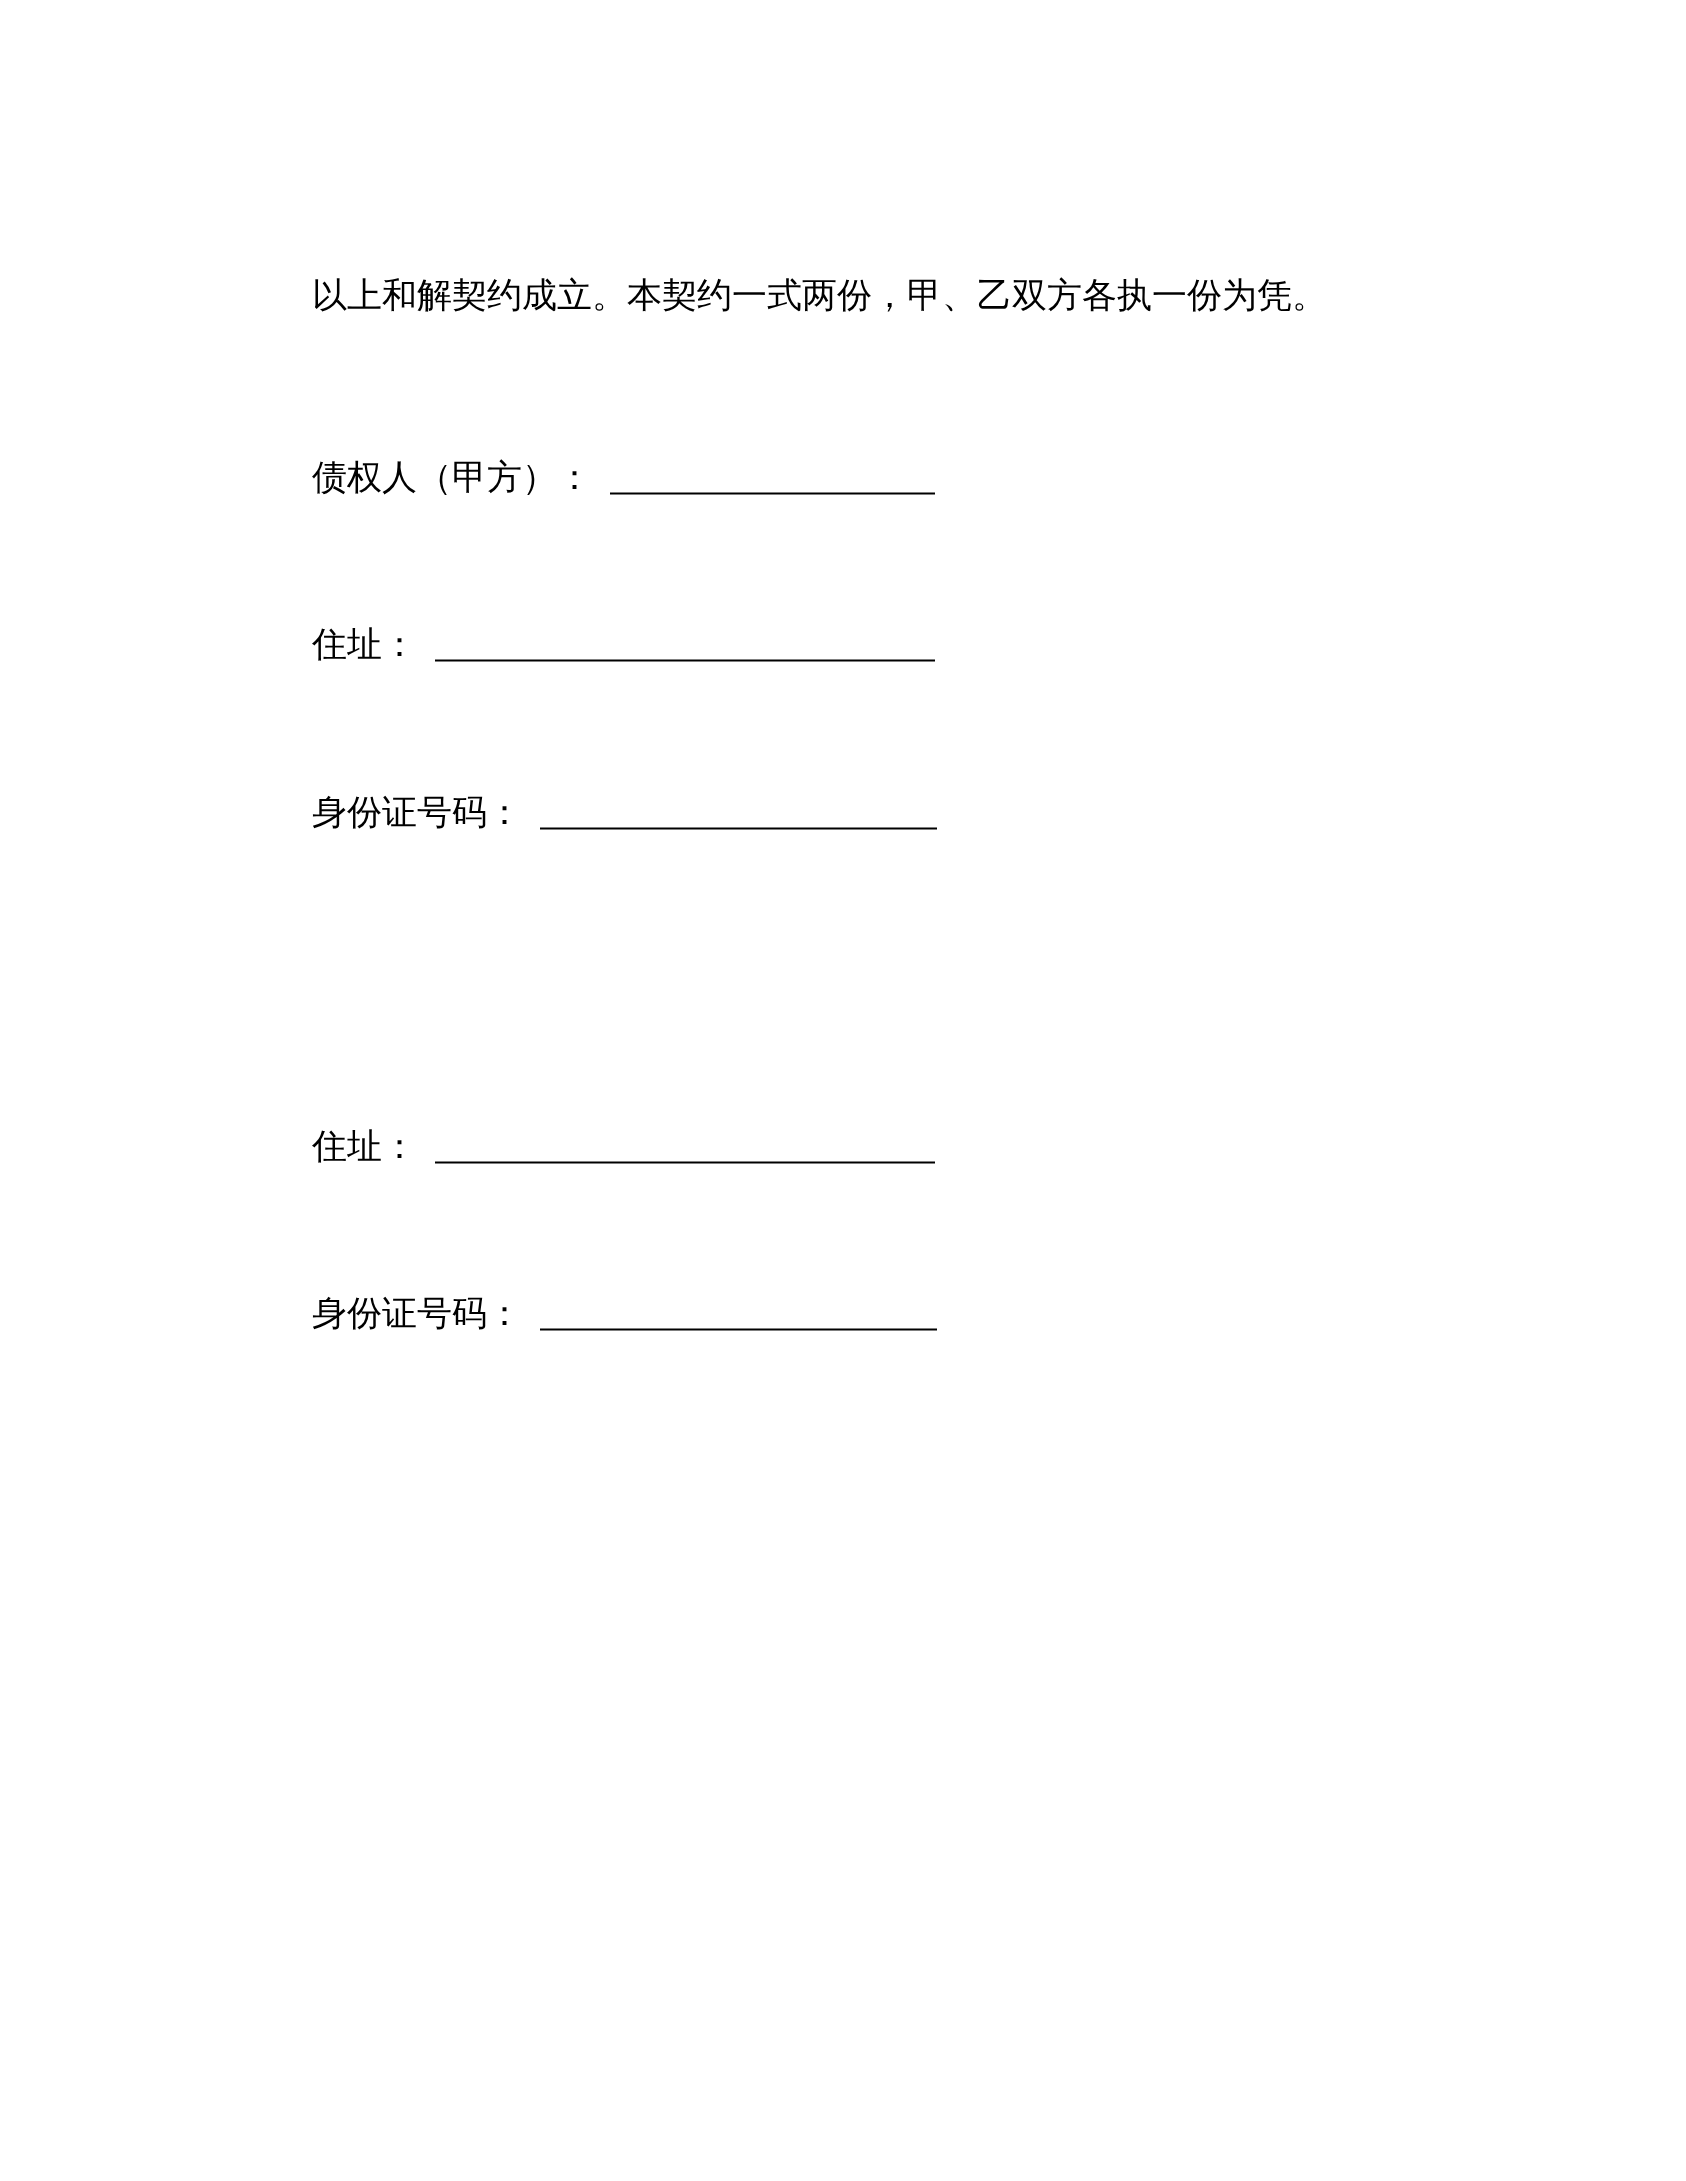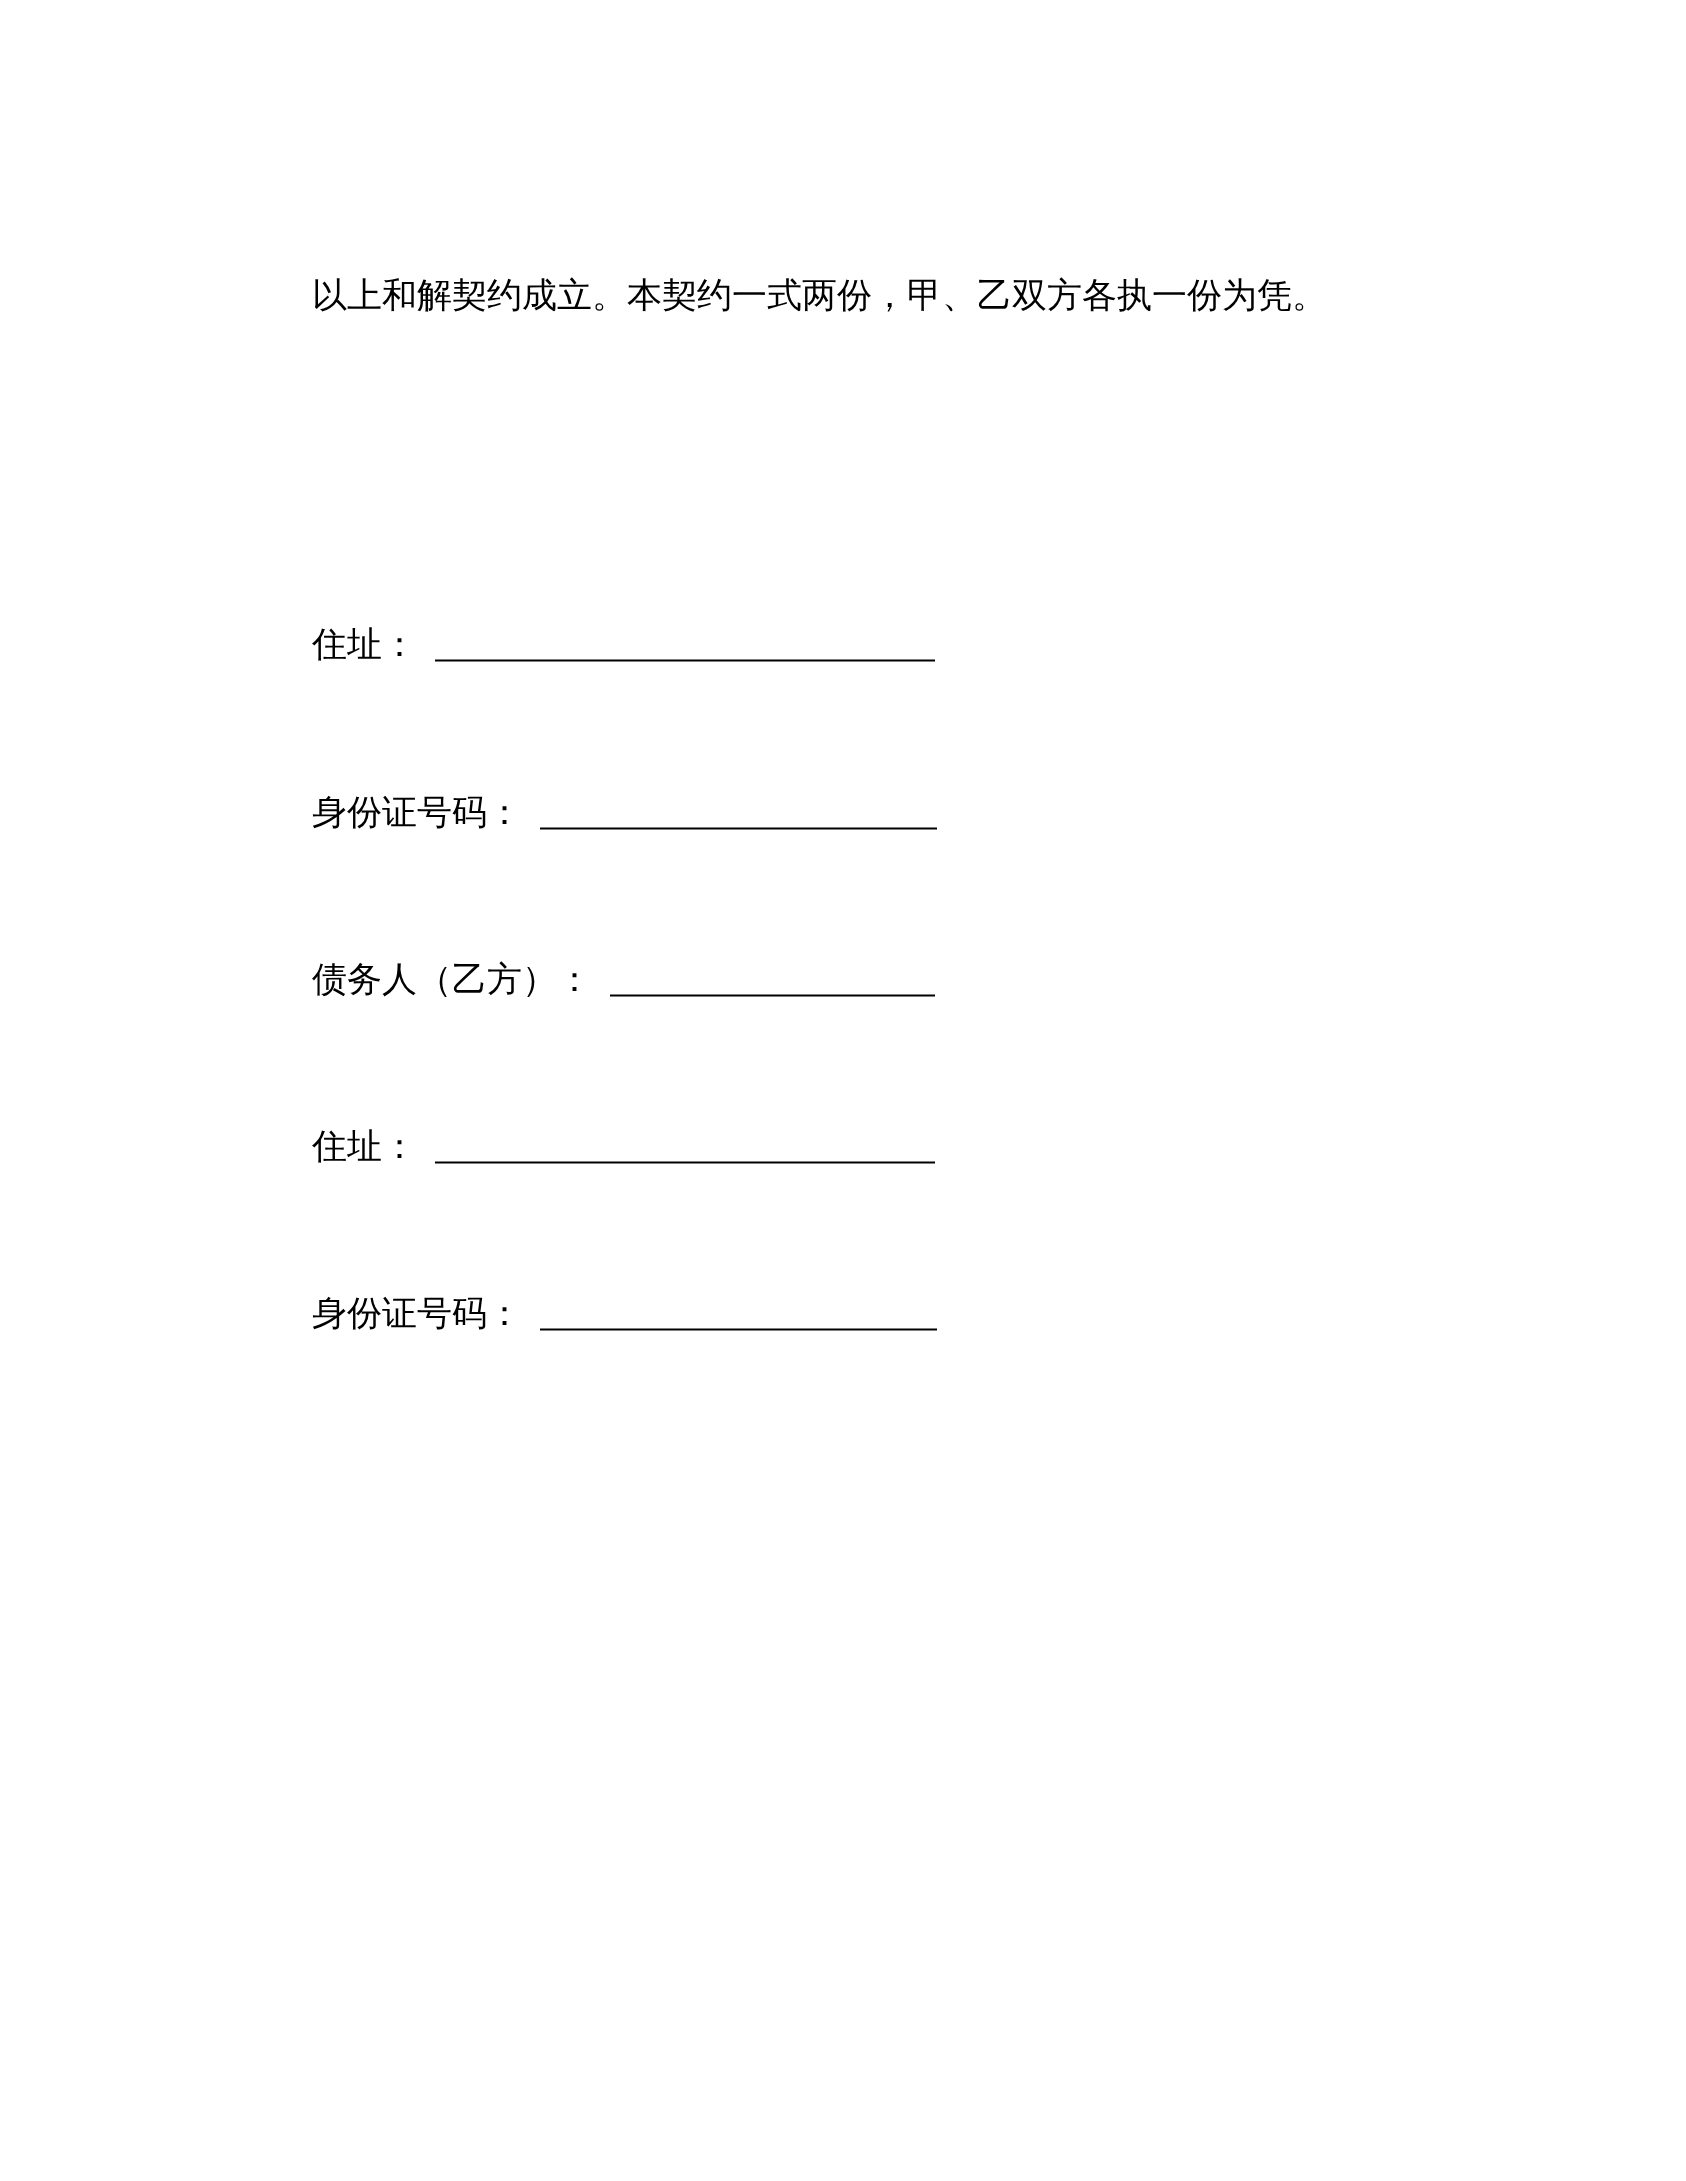--- a/index.html
+++ b/index.html
@@ -41,32 +41,32 @@
   .blank.w-month { width: 84px;  margin-left: 0; }
   .blank.w-day   { width: 84px;  margin-left: 0; }
 </style>
 </head>
 <body>
 
 <div class="page">
 
   <div class="line" style="top: 275px;">以上和解契约成立。本契约一式两份，甲、乙双方各执一份为凭。</div>
 
+  <div class="line" style="top: 457px;">
+    <span>债权人（甲方）：</span><span class="blank w-name"></span>
+  </div>
 
   <div class="line" style="top: 624px;">
     <span>住址：</span><span class="blank w-addr"></span>
   </div>
 
   <div class="line" style="top: 792px;">
     <span>身份证号码：</span><span class="blank w-id"></span>
   </div>
 
-  <div class="line" style="top: 959px;">
-    <span>债务人（乙方）：</span><span class="blank w-name"></span>
-  </div>
 
   <div class="line" style="top: 1126px;">
     <span>住址：</span><span class="blank w-addr"></span>
   </div>
 
   <div class="line" style="top: 1293px;">
     <span>身份证号码：</span><span class="blank w-id"></span>
   </div>
 
 

